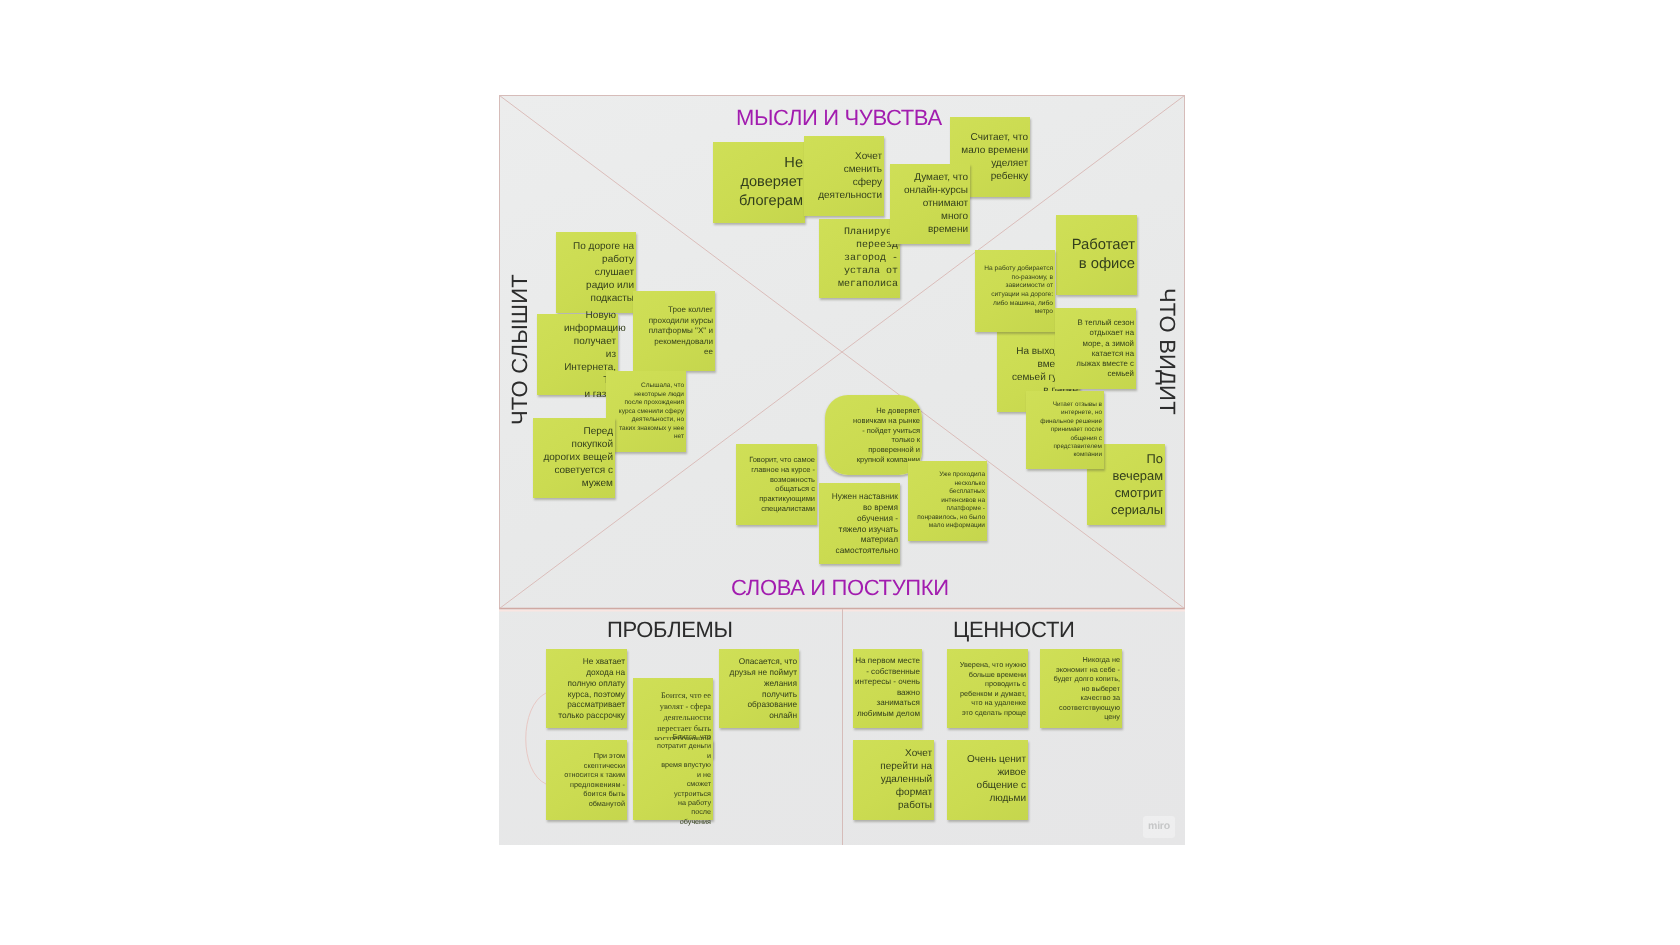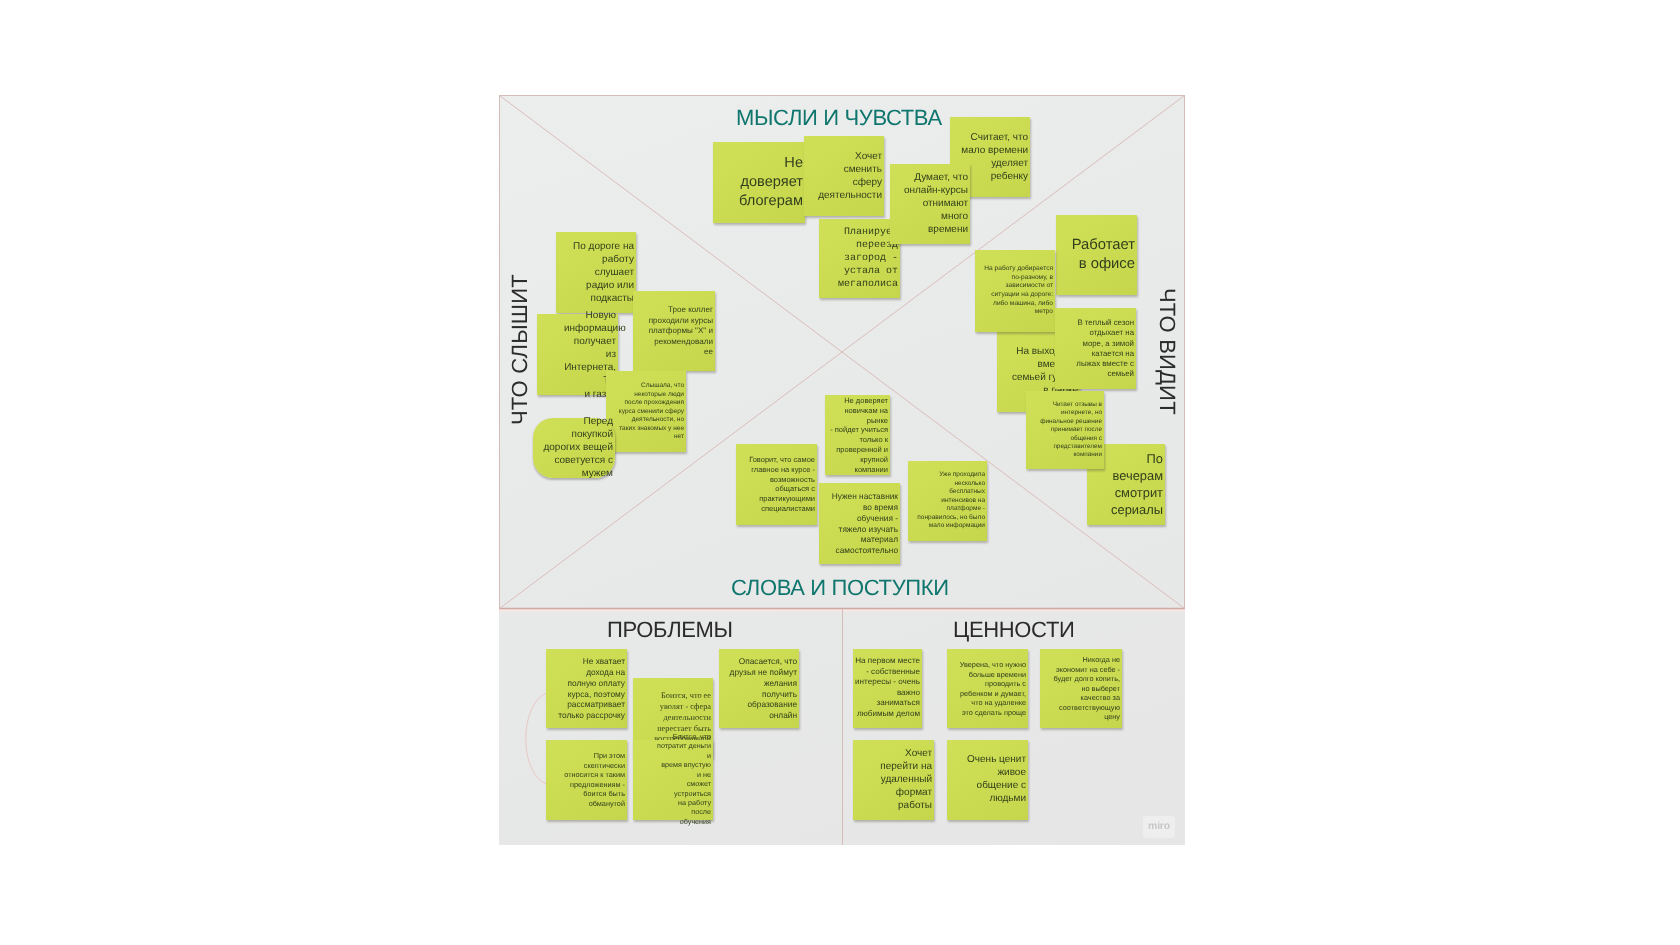--- a/index.html
+++ b/index.html
@@ -10,21 +10,21 @@
   .title,.sidetitle,.subtitle,#miro,.note>span{will-change:transform;}
   #board{position:absolute;left:499px;top:95px;width:686px;height:750px;
          background:linear-gradient(160deg,#eceded 0%,#e8e9e9 45%,#e6e6e7 100%);}
   svg.lines{position:absolute;left:0;top:0;width:686px;height:750px;overflow:visible;}
   .note{position:absolute;background:linear-gradient(145deg,#cfdf57 0%,#cbdb51 55%,#c5d64d 100%);
         box-shadow:0.5px 1.5px 2px rgba(72,74,58,0.34);
         display:flex;align-items:center;justify-content:center;text-align:right;
         color:#3c4a1e;line-height:1.25;box-sizing:border-box;}
   .note > span{display:block;width:100%;padding:0 2px;box-sizing:border-box;white-space:pre-line;}
   .ntext{line-height:1.31;color:#333f1c;}
-  .title{position:absolute;color:#0f766e;font-size:22px;font-weight:400;white-space:nowrap;letter-spacing:-0.35px;line-height:1;}
+  .title{position:absolute;color:#a21caf;font-size:22px;font-weight:400;white-space:nowrap;letter-spacing:-0.35px;line-height:1;}
   .sidetitle{position:absolute;color:#2b2b2b;font-size:22px;font-weight:400;white-space:nowrap;letter-spacing:0.2px;line-height:1;
              transform-origin:0 0;}
   .subtitle{position:absolute;color:#2b2b2b;font-size:22px;font-weight:400;white-space:nowrap;letter-spacing:-0.35px;line-height:1;}
   #miro{position:absolute;color:#c6c7c8;font-size:10.5px;font-weight:700;letter-spacing:-0.2px;
         background:rgba(250,250,250,0.42);border-radius:3px;padding:5px 5px 6px 5px;line-height:1;}
 </style>
 </head>
 <body>
 
 <div id="stage">
@@ -103,21 +103,21 @@
       </div>
       <div class="note" style="left: 606px; top: 371px; width: 80px; height: 81px; z-index: 4;">
         <span class="ntext" style="font-size: 6.5px;">Слышала, что
 некоторые люди
 после прохождения
 курса сменили сферу
 деятельности, но
 таких знакомых у нее
 нет</span>
       </div>
-      <div class="note" style="left: 533px; top: 418px; width: 82px; height: 60px; z-index: 5; border-radius: 20px;">
+      <div class="note" style="left: 533px; top: 418px; width: 82px; height: 80px; z-index: 5;">
         <span class="ntext" style="font-size: 10px;">Перед
 покупкой
 дорогих вещей
 советуется с
 мужем</span>
       </div>
       <div class="note" style="left: 975px; top: 250px; width: 80px; height: 82px; z-index: 2;">
         <span class="ntext" style="font-size: 6.6px;">На работу добирается
 по-разному, в
 зависимости от
@@ -159,21 +159,21 @@
 сериалы</span>
       </div>
       <div class="note" style="left: 736px; top: 444px; width: 81px; height: 81px; z-index: 1;">
         <span class="ntext" style="font-size: 7.5px;">Говорит, что самое
 главное на курсе -
 возможность
 общаться с
 практикующими
 специалистами</span>
       </div>
-      <div class="note" style="left: 825px; top: 395px; width: 65px; height: 80px; z-index: 1;">
+      <div class="note" style="left: 825px; top: 395px; width: 97px; height: 80px; z-index: 1; border-radius: 23px;">
         <span class="ntext" style="font-size: 7.5px;">Не доверяет
 новичкам на рынке
 - пойдет учиться
 только к
 проверенной и
 крупной компании</span>
       </div>
       <div class="note" style="left: 819px; top: 483px; width: 81px; height: 81px; z-index: 3;">
         <span class="ntext" style="font-size: 8.3px;">Нужен наставник
 во время

